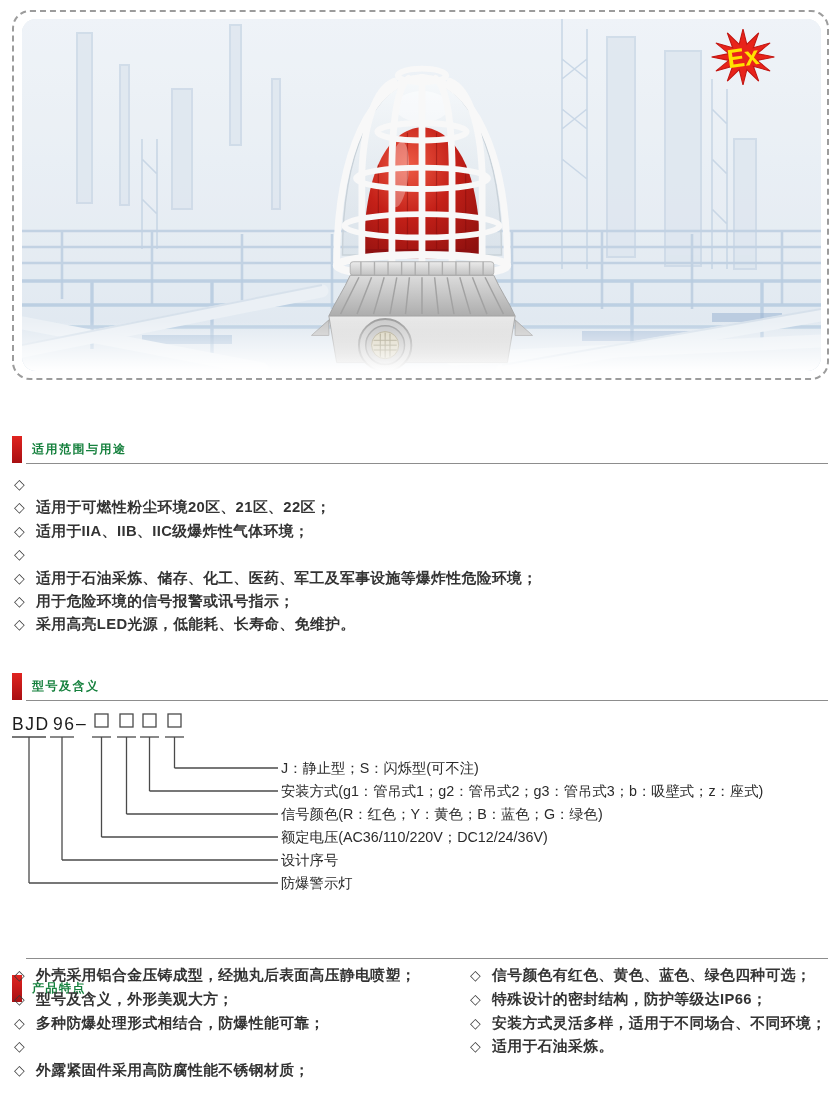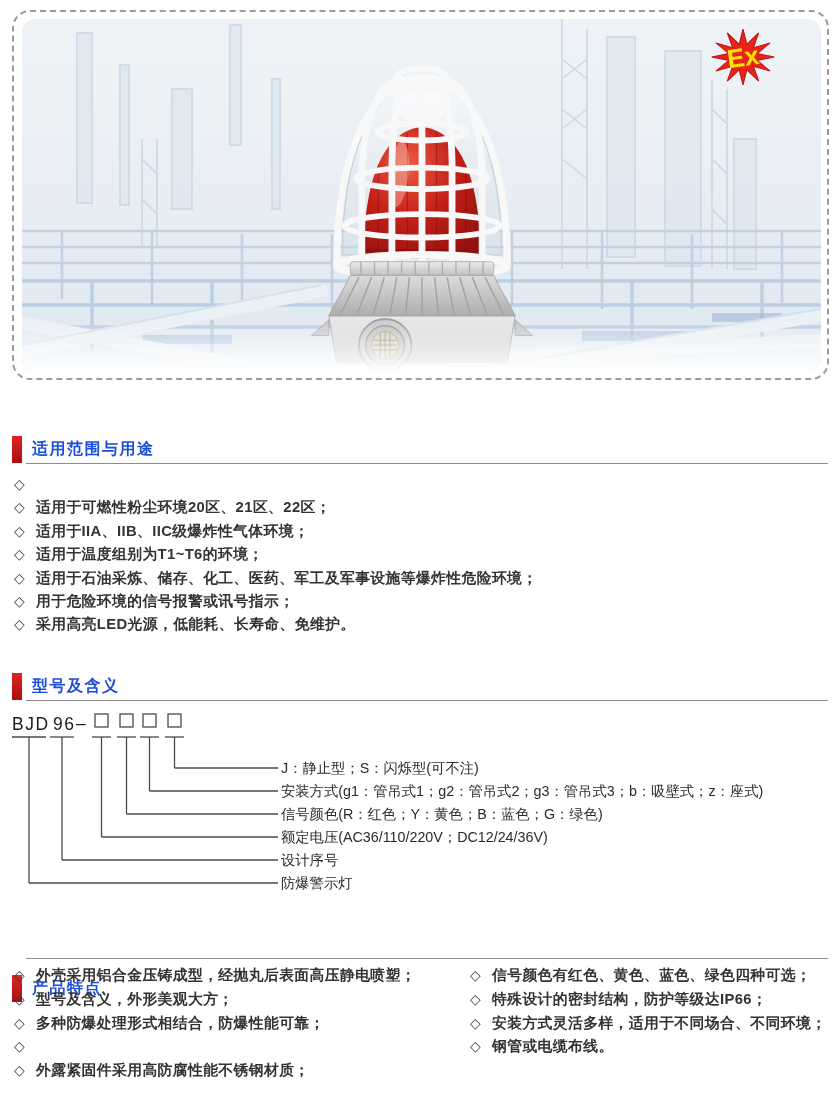--- a/index.html
+++ b/index.html
@@ -13,21 +13,21 @@
     border:2px dashed #9c9c9c;border-radius:18px;box-sizing:border-box;
   }
   .banner-img{
     position:absolute;left:8px;top:7px;width:799px;height:352px;
     border-radius:14px;overflow:hidden;background:#e3eaf2;
   }
   .banner-img svg{display:block;}
   
   .sec-header{position:absolute;left:12px;height:28px;display:flex;align-items:center;}
   .red-bar{width:10px;height:27px;background:linear-gradient(180deg,#e02420,#a80f12);margin-right:10px;flex:none;}
-  .sec-title{font-size:16px;font-weight:bold;color:#1d4ed8;letter-spacing:1.5px;line-height:28px;}
+  .sec-title{font-size:12px;font-weight:bold;color:#15803d;letter-spacing:1.5px;line-height:28px;}
   .sec-rule{position:absolute;left:26px;width:802px;height:0;border-bottom:1.4px solid #8d8d8d;}
   
   ul.bullets{list-style:none;margin:0;padding:0;position:absolute;}
   ul.bullets li{display:flex;align-items:flex-start;height:23.4px;font-size:14.8px;font-weight:600;color:#333;letter-spacing:0.4px;white-space:nowrap;}
   ul.bullets.features li{height:23.8px;}
   .diamond{width:22px;flex:none;font-size:14px;color:#3a3a3a;font-weight:400;line-height:20px;}
   .li-text{line-height:20px;}
   
   .model-svg{position:absolute;left:12px;top:706px;}
   .model-svg text{fill:#2b2b2b;font-family:"Liberation Sans","DejaVu Sans",sans-serif;}
@@ -198,21 +198,20 @@
   <li>
       <span class="diamond">◇</span>
       <span class="li-text">适用于可燃性粉尘环境20区、21区、22区；</span>
     </li>
   <li>
       <span class="diamond">◇</span>
       <span class="li-text">适用于IIA、IIB、IIC级爆炸性气体环境；</span>
     </li>
   <li>
       <span class="diamond">◇</span>
-      <span class="li-text">适用于温度组别为T1~T6的环境；</span>
     </li>
   <li>
       <span class="diamond">◇</span>
       <span class="li-text">适用于石油采炼、储存、化工、医药、军工及军事设施等爆炸性危险环境；</span>
     </li>
   <li>
       <span class="diamond">◇</span>
       <span class="li-text">用于危险环境的信号报警或讯号指示；</span>
     </li>
   <li>
@@ -299,15 +298,15 @@
   <li>
       <span class="diamond">◇</span>
       <span class="li-text">特殊设计的密封结构，防护等级达IP66；</span>
     </li>
   <li>
       <span class="diamond">◇</span>
       <span class="li-text">安装方式灵活多样，适用于不同场合、不同环境；</span>
     </li>
   <li>
       <span class="diamond">◇</span>
-      <span class="li-text">钢管或电缆布线。</span>
+      <span class="li-text">适用于石油采炼。</span>
     </li>
 </ul>
 
 </body></html>

